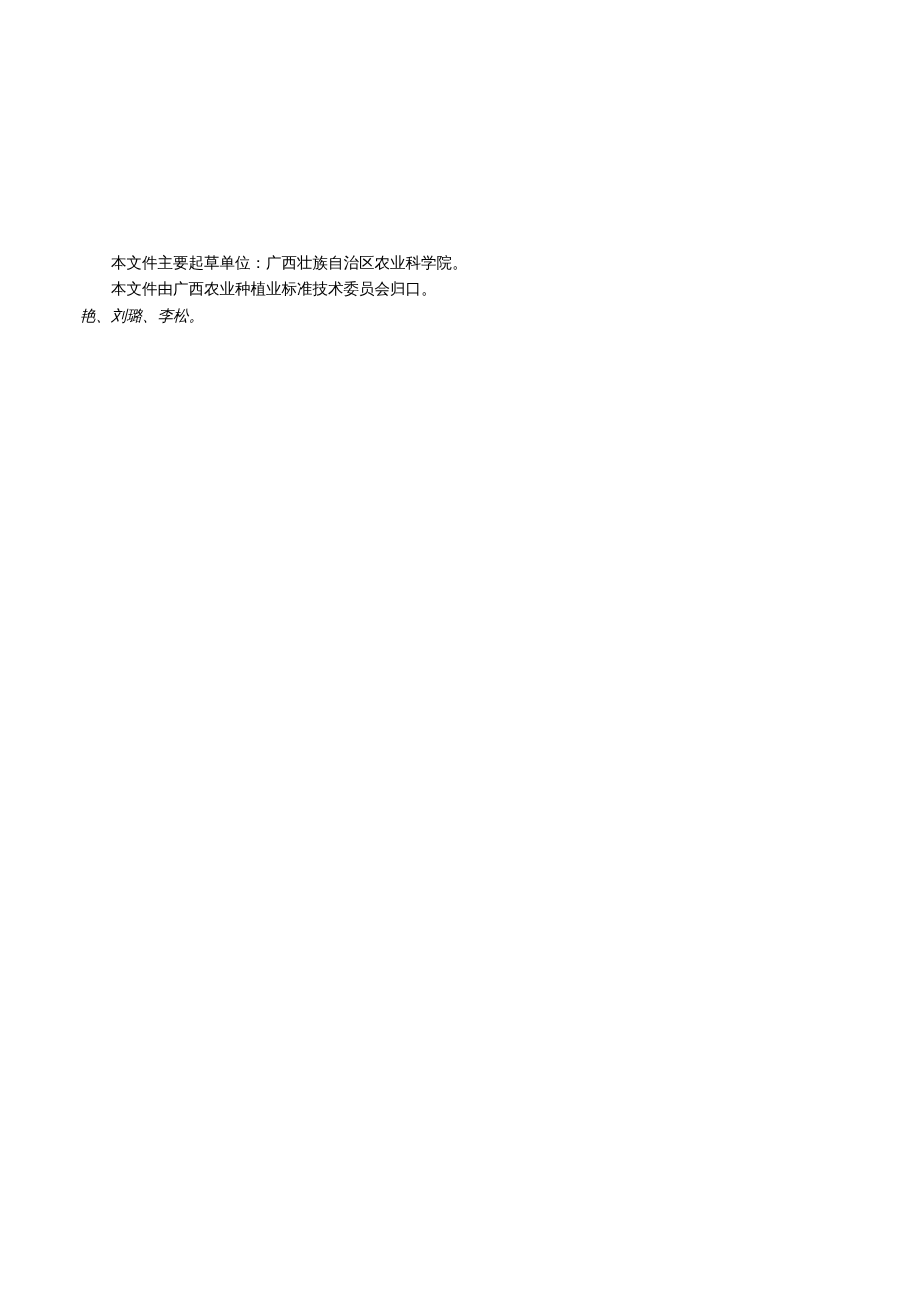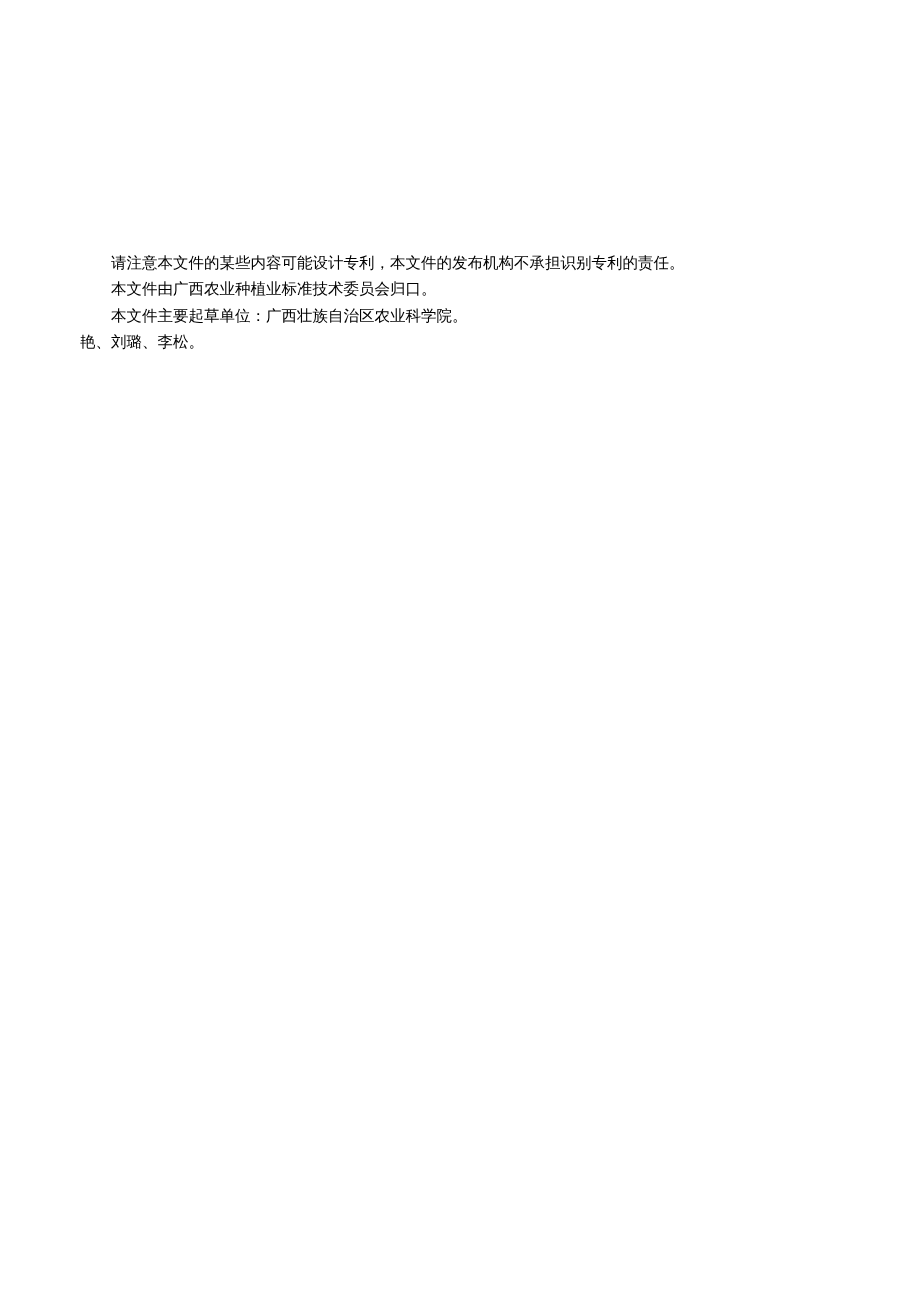--- a/index.html
+++ b/index.html
@@ -17,23 +17,23 @@
       color: #000000;
       padding: 250px 80px 0 80px;
     }
     .paragraph {
       text-indent: 2em;
       margin-bottom: 0;
     }
     .paragraph-last {
       text-indent: 0;
       margin-bottom: 0;
+      font-style: italic;
     }
   </style>
 </head>
 <body>
 
 <div>
-  <p class="paragraph">请注意本文件的某些内容可能设计专利，本文件的发布机构不承担识别专利的责任。</p>
+  <p class="paragraph">本文件主要起草单位：广西壮族自治区农业科学院。</p>
   <p class="paragraph">本文件由广西农业种植业标准技术委员会归口。</p>
-  <p class="paragraph">本文件主要起草单位：广西壮族自治区农业科学院。</p>
   <p class="paragraph-last">艳、刘璐、李松。</p>
 </div>
 
 </body></html>

